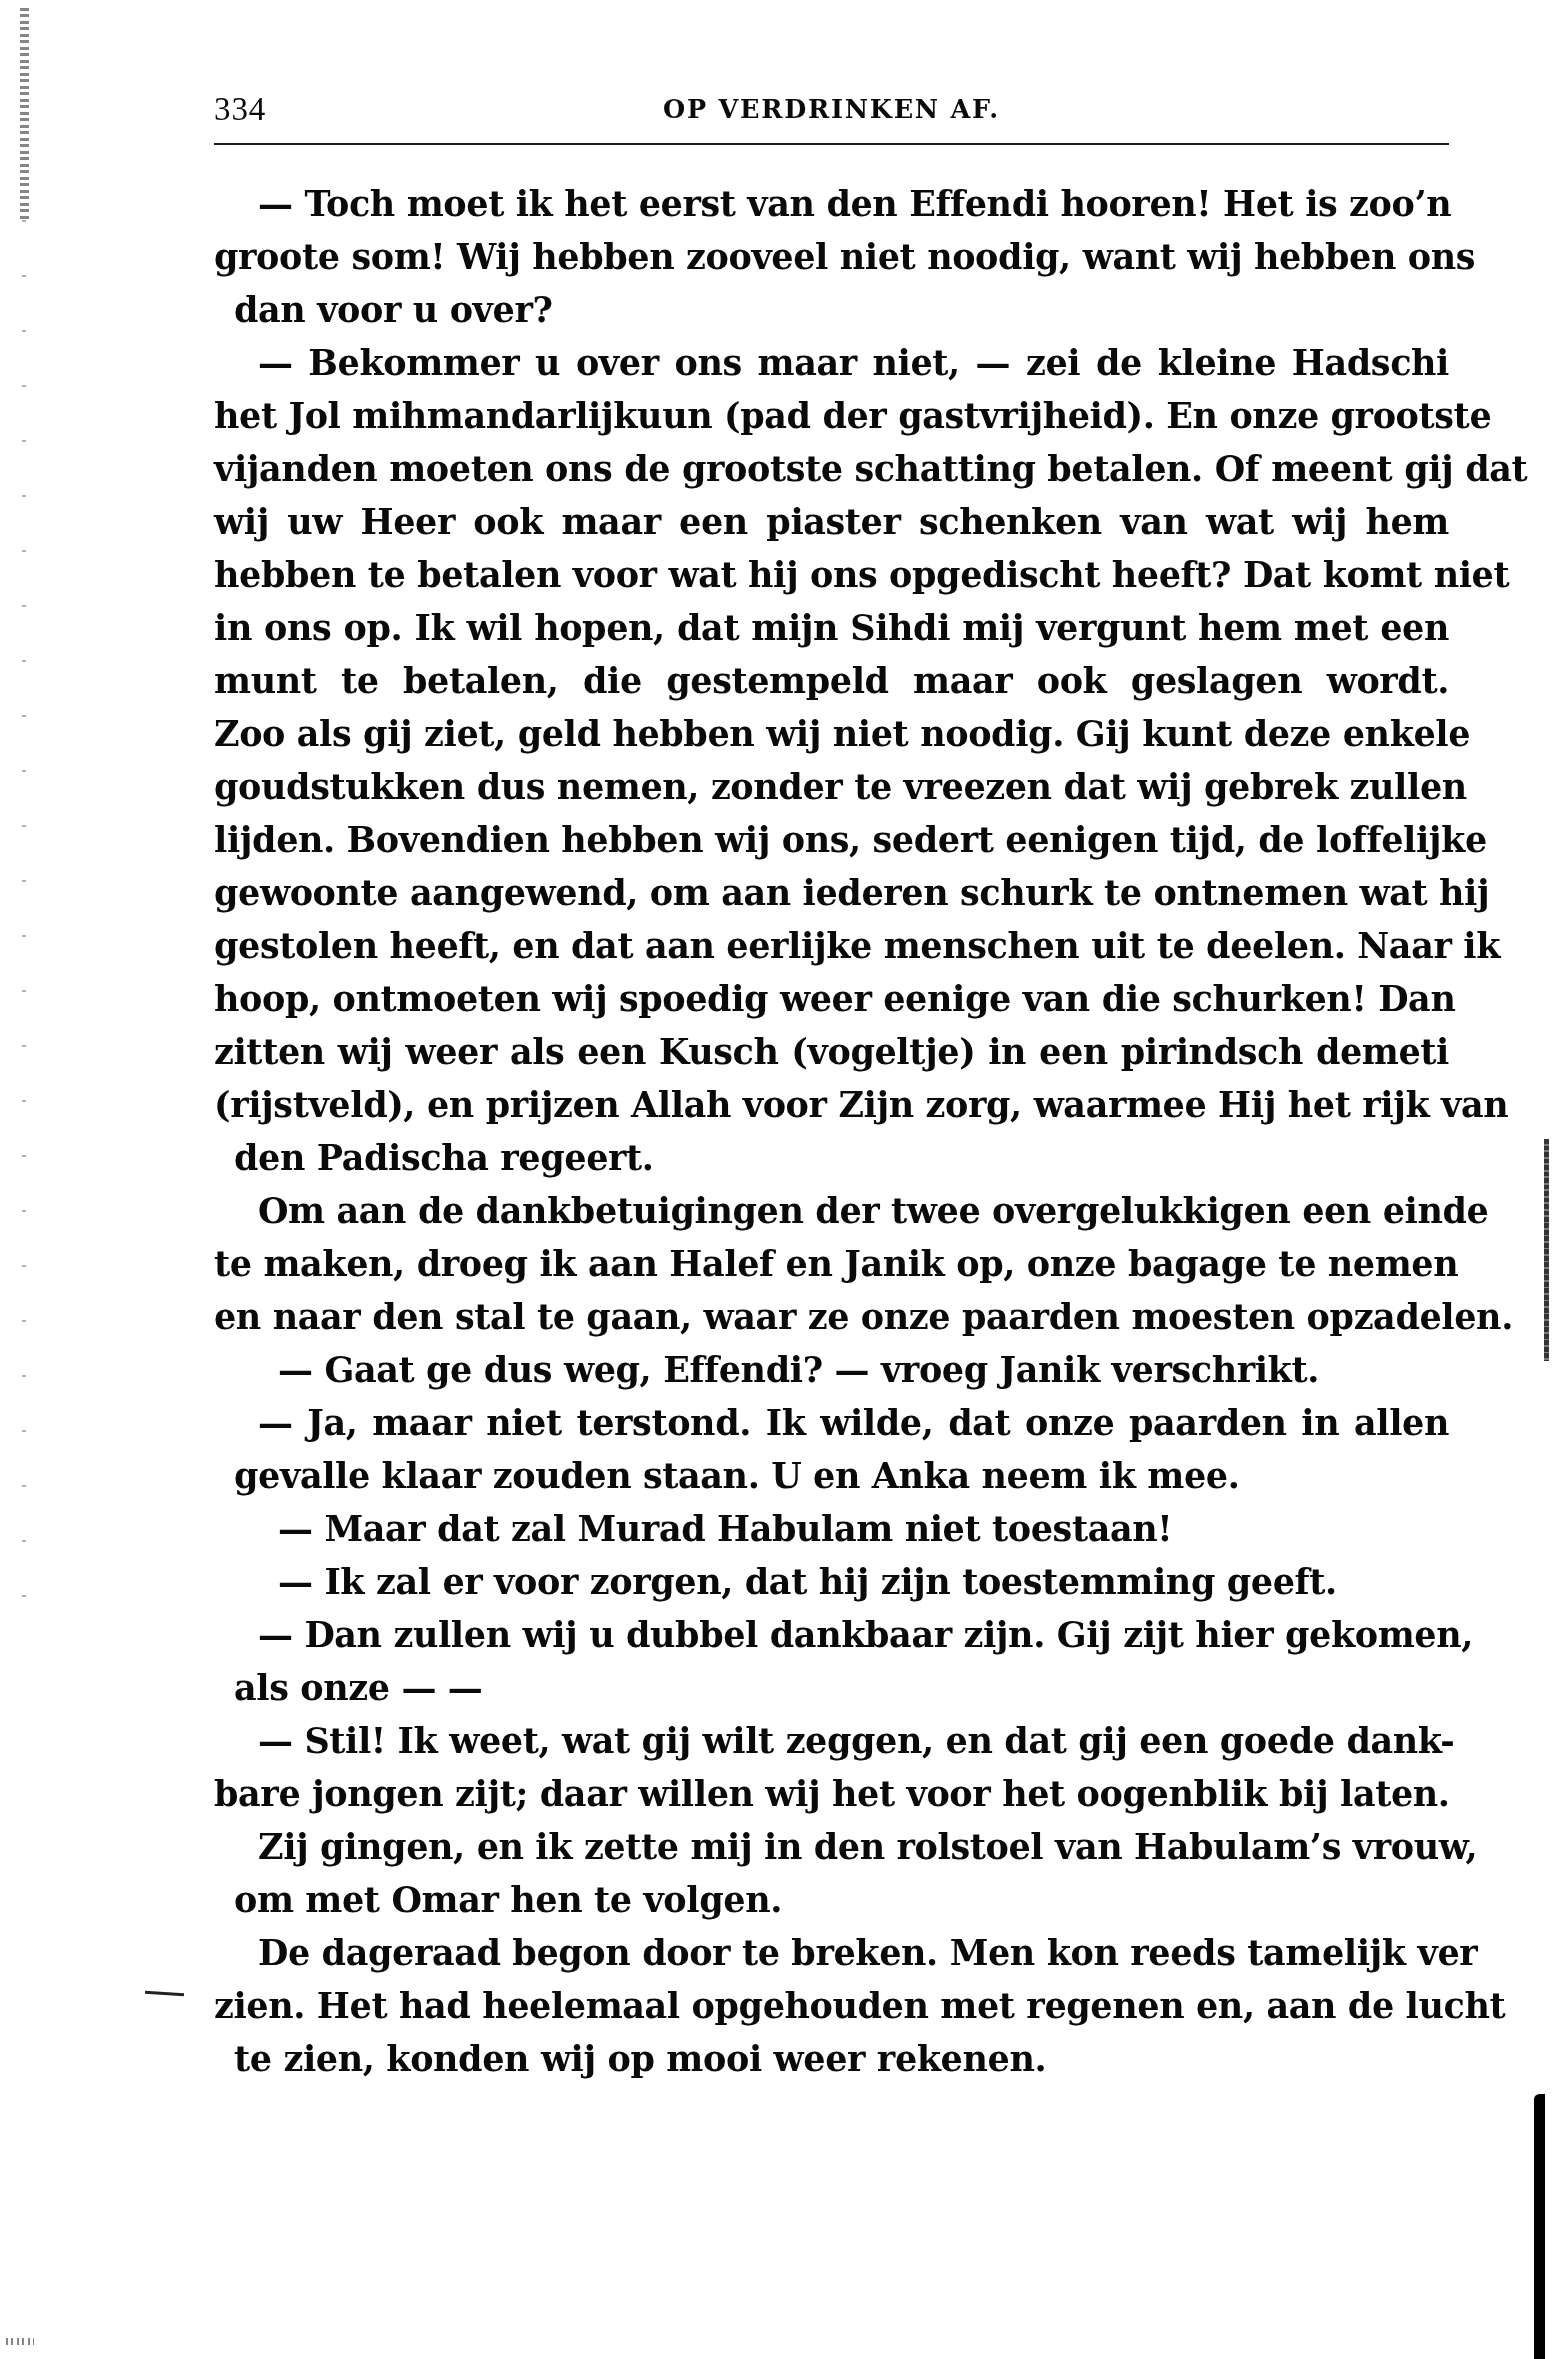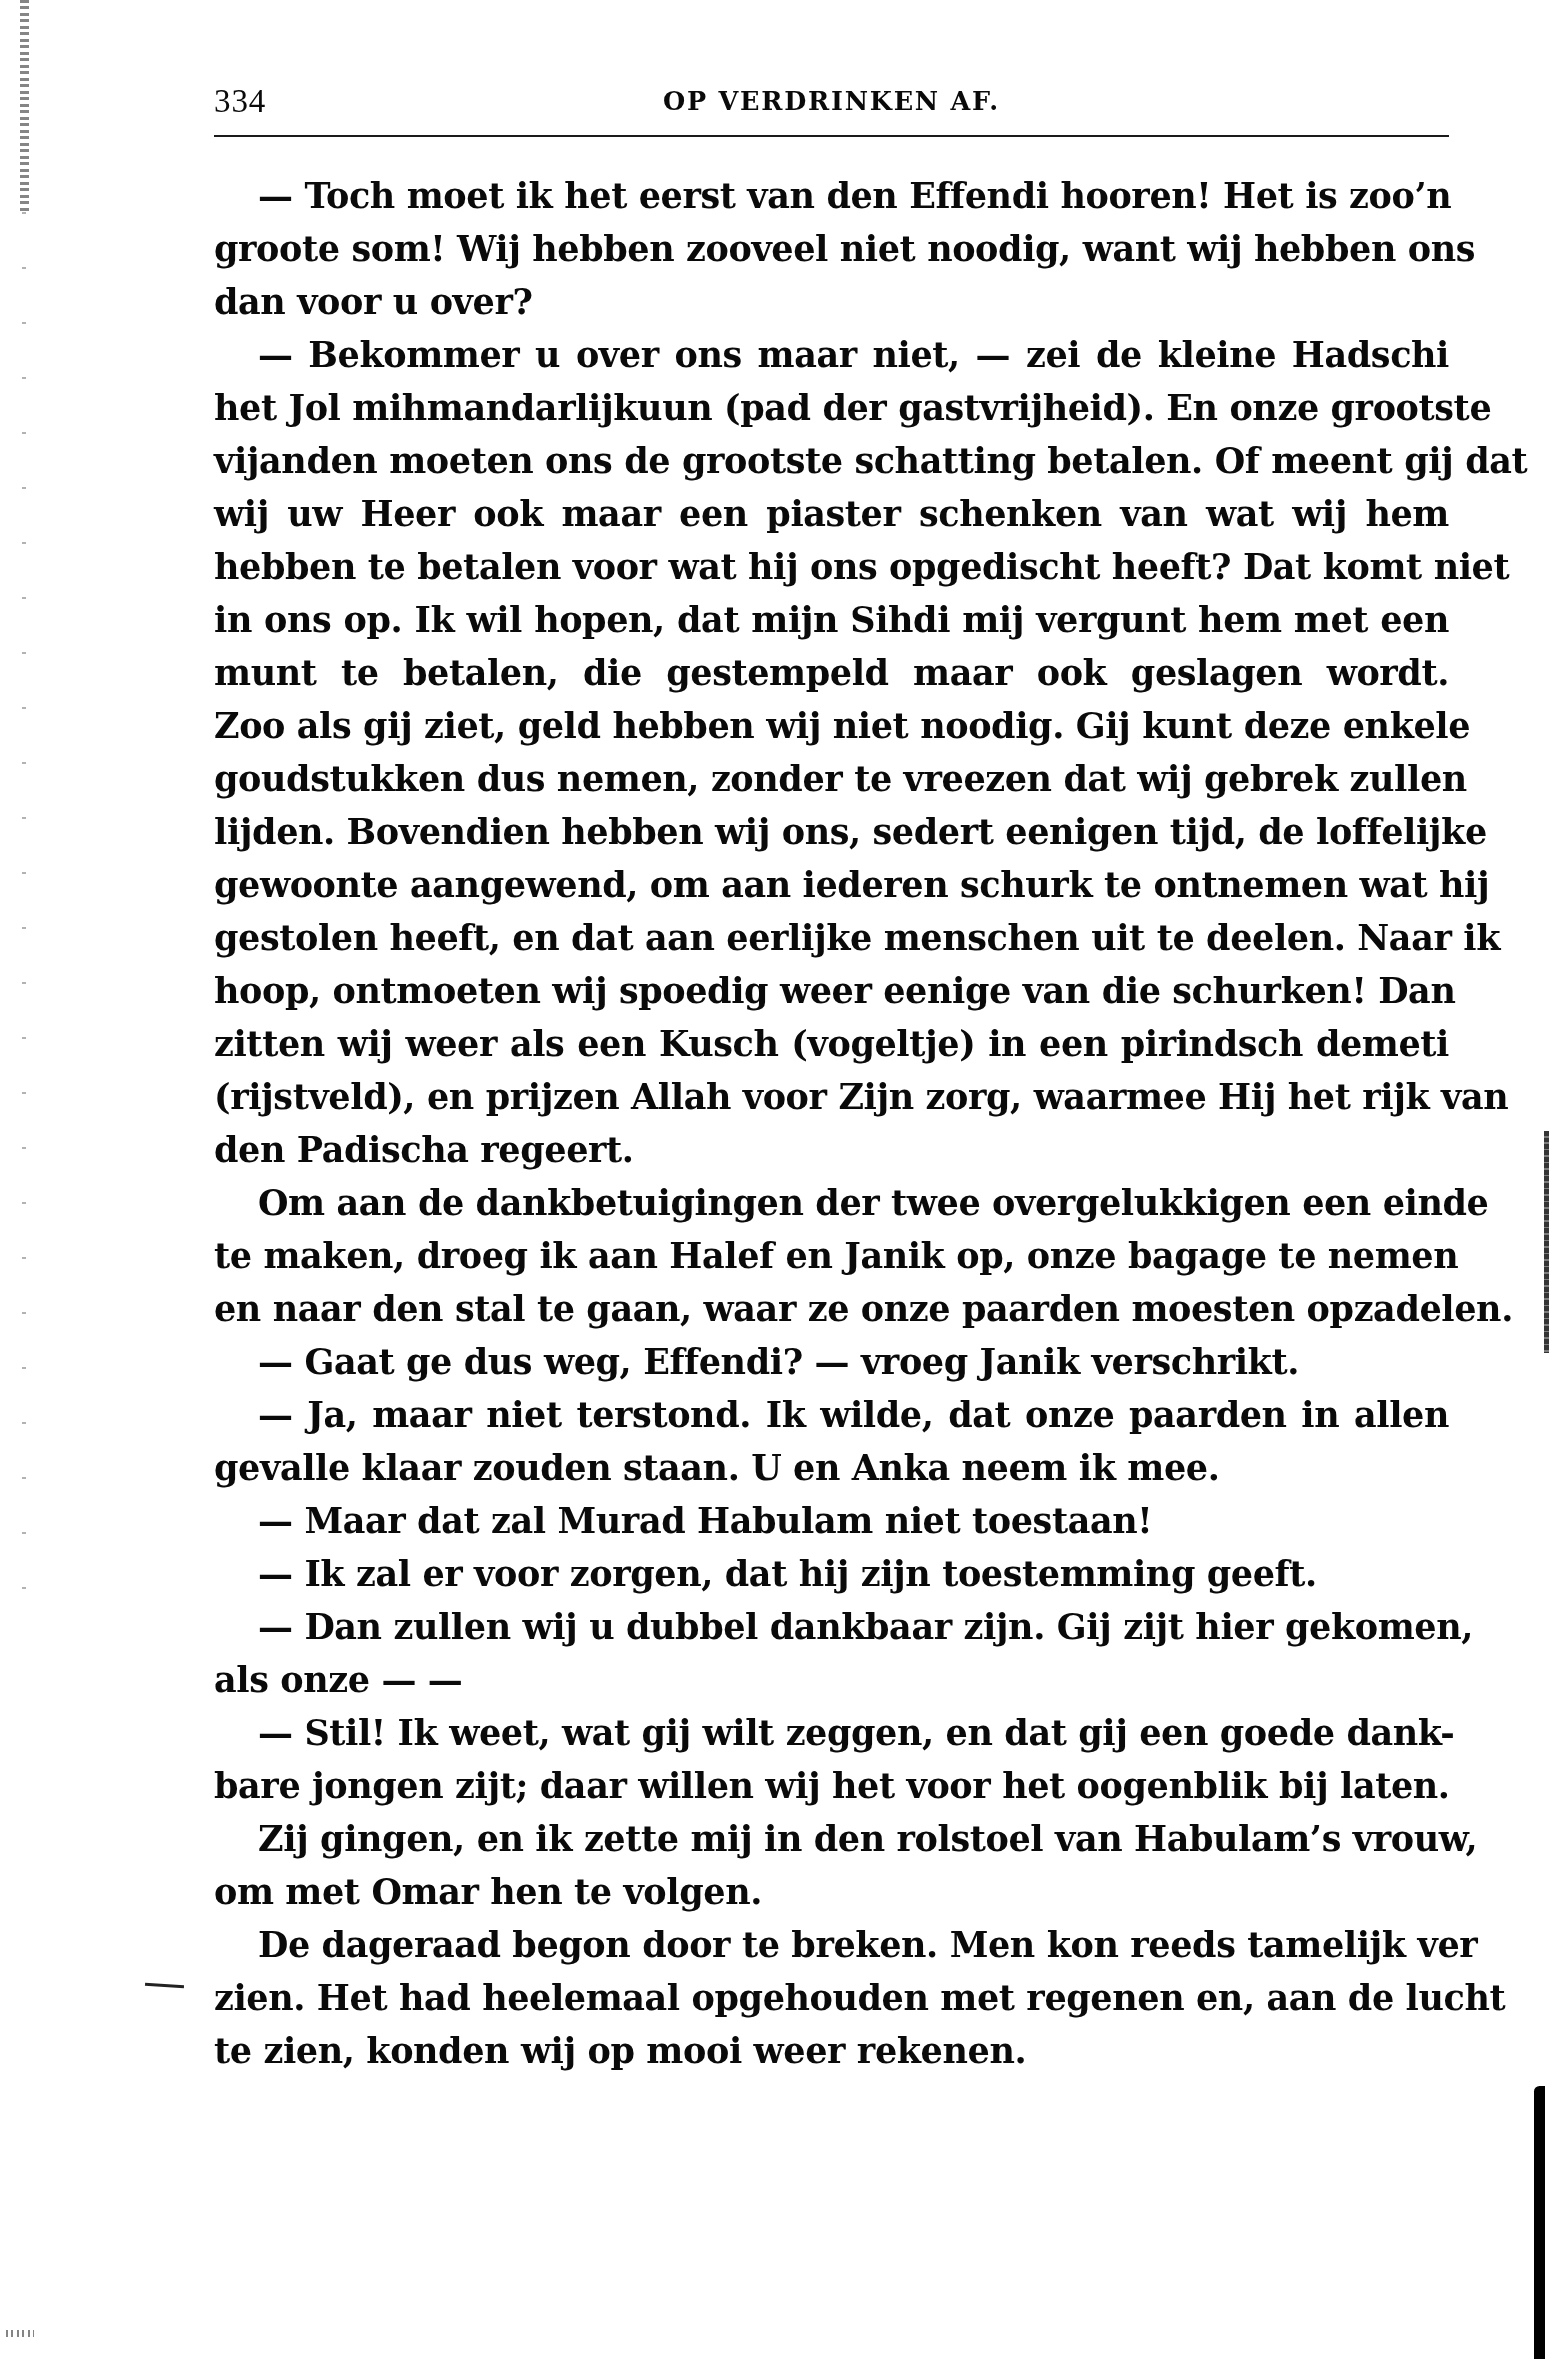--- a/index.html
+++ b/index.html
@@ -10,21 +10,21 @@
   body {
     width: 1564px;
     height: 2360px;
     position: relative;
     overflow: hidden;
     font-family: "DejaVu Serif", "Liberation Serif", serif;
     color: #0a0a0a;
   }
   .page {
     position: absolute;
-    left: 0; top: 0;
+    left: 0; top: 8px;
     width: 1564px; height: 2109px;
   }
   .running-head {
     position: absolute;
     left: 214px;
     top: 81px;
     width: 1235px;
     height: 41px;
   }
   .page-number {
@@ -68,21 +68,21 @@
     height: 53px;
     line-height: 53px;
     font-size: 35px;
     white-space: nowrap;
     text-align: justify;
     text-align-last: justify;
     letter-spacing: -0.4px;
     font-family: "DejaVu Serif", serif;
   }
   .line.indent { padding-left: 44px; }
-  .line.last { text-align-last: left; }
+  .line.last { text-align-last: left; margin-left: 20px; }
   
   .artifact {
     position: absolute;
     background: #111;
   }
   .edge-left-top {
     left: 20px; top: 0; width: 9.2px; height: 212px;
     background: repeating-linear-gradient(180deg, #222 0 2.8px, transparent 2.8px 6.5px);
     opacity: 0.55;
   }

